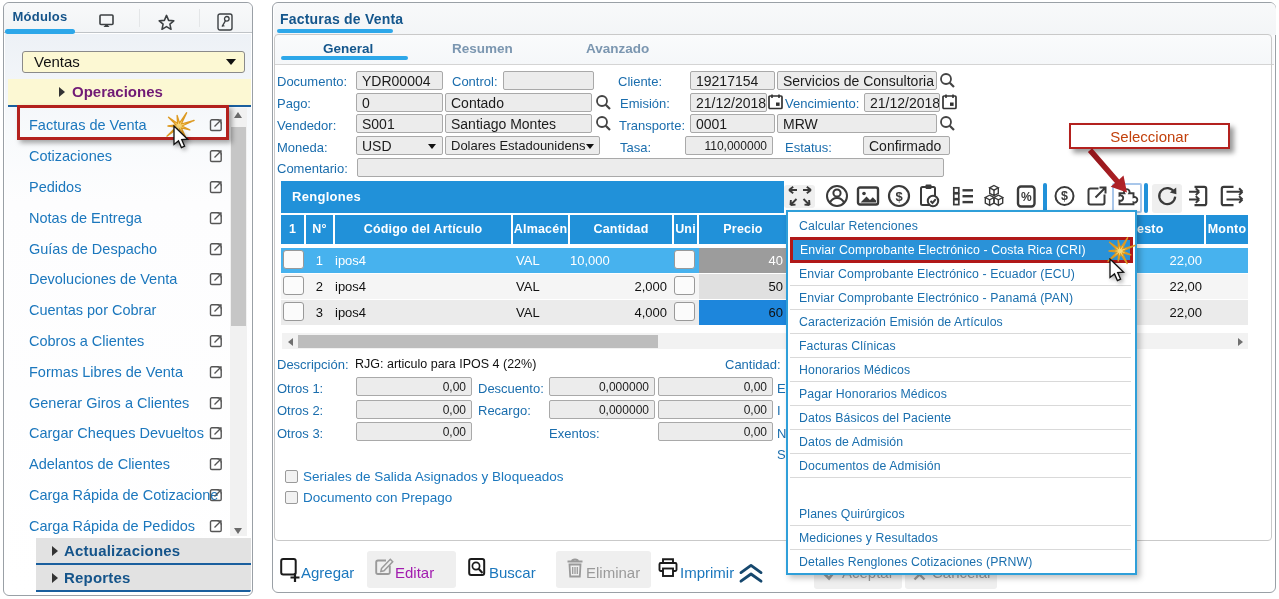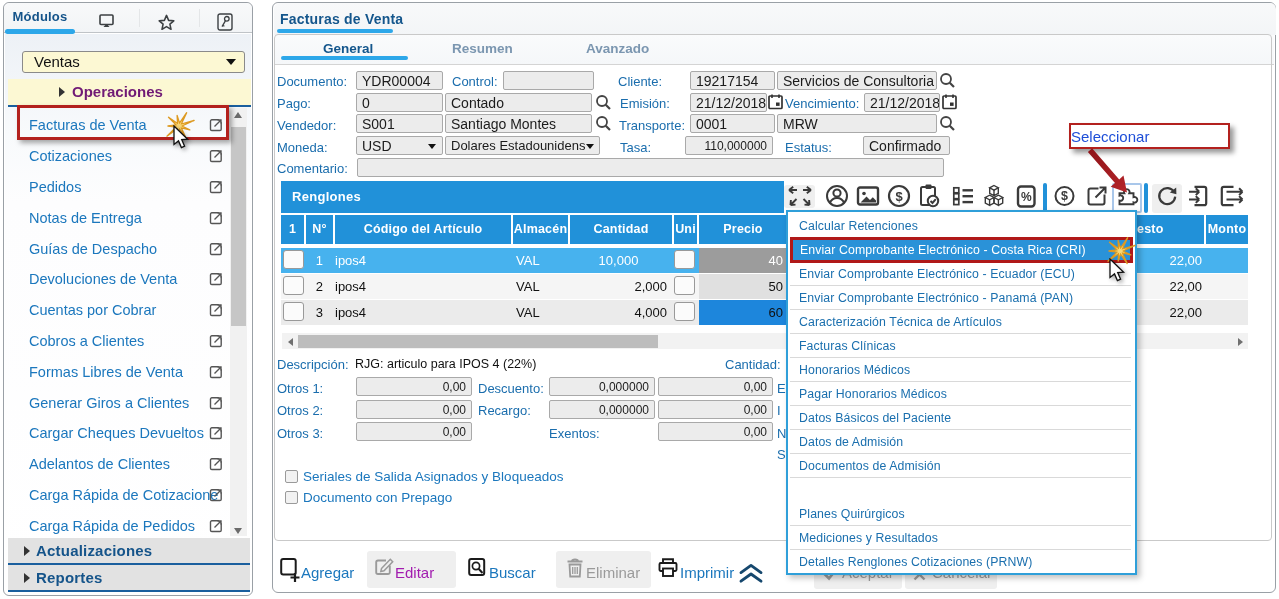--- a/index.html
+++ b/index.html
@@ -29,21 +29,21 @@
     border-bottom:2px solid #1a5f9e; font-size:15px; font-weight:bold; color:#701a75; line-height:26px;padding-left:32px; }
   #operaciones .tri { display:inline-block; width:0; height:0; border-top:5px solid transparent; border-bottom:5px solid transparent; border-left:6px solid #333; margin:0 7px 0 19px; }
   .mitem { position:absolute; left:0; width:225px; height:30px; font-size:14.5px; color:#1b77bd; line-height:30px; padding-left:24px; }
   .mitem svg { position:absolute; right:7px; top:8px; }
   
   #sbscroll { position:absolute; left:225px; top:74px; width:17px; height:428px; background:#f1f1f1; }
   #sbthumb { position:absolute; left:1px; top:19px; width:15px; height:199px; background:#c6c6c6; }
   .sbarr { position:absolute; left:4px; width:0; height:0; }
   #bottomcats { position:absolute; left:3px; top:504px; width:242px; }
   .bcat { position:relative; width:242px; height:27px; background:#e2e2e2; border-bottom:2px solid #1a5f9e;
-    font-size:15px; font-weight:bold; color:#15548a; line-height:26px; letter-spacing:0.2px; }
+    font-size:15px; font-weight:bold; color:#15548a; line-height:26px; letter-spacing:0.2px;margin-left:28px; }
   .bcat .tri { display:inline-block; width:0; height:0; border-top:5px solid transparent; border-bottom:5px solid transparent; border-left:6px solid #333; margin:0 6px 0 16px; }
 
   
   #redbox1 { position:absolute; left:13px; top:102px; width:212px; height:35px; border:3px solid #b3211e;
     background:transparent; box-shadow:3px 3px 5px rgba(0,0,0,0.35); }
 
   
   #main { position:absolute; left:272px; top:2px; width:1004px; height:591px;
     border:1px solid #9aa0a6; border-radius:6px; background:#fff; }
   #mainhead { position:absolute; left:1px; top:0; width:1002px; height:32px;
@@ -70,22 +70,22 @@
   
   #dropdown { z-index:40; position:absolute; left:786px; top:210px; width:351px; height:365px; background:#fff;
     border:2px solid #2f9fd9; box-shadow:3px 3px 6px rgba(0,0,0,0.25); }
   .ditem { position:absolute; left:2px; width:341px; height:24px; font-size:12.3px; color:#1a6fae;
     line-height:24px; padding-left:9px; border-bottom:1px solid #d9d9d9; white-space:nowrap; letter-spacing:0.1px; }
   #dredbox { position:absolute; left:2px; top:25px; width:343px; height:26px; border:3px solid #b01818;
     background:#2a92d8; color:#fff; font-size:12.3px; line-height:20px; padding-left:7px; white-space:nowrap; letter-spacing:0.1px; }
 
   
   #selbox { z-index:45; position:absolute; left:1069px; top:123px; width:161px; height:26px; background:#fff;
-    border:2px solid #b3211e; box-shadow:4px 4px 5px rgba(0,0,0,0.4); 
-    font-size:15px; color:#1d4ed8; line-height:23px; }
+    border:2px solid #b3211e; box-shadow:4px 4px 5px rgba(0,0,0,0.4); text-align:center;
+    font-size:15px; color:#c2410c; line-height:23px; }
 </style>
 </head>
 <body>
 
 <div id="sidebar">
   <div id="sbtabs">
     <div id="sbtab-modulos">Módulos</div>
     <div class="sbtab-sep" style="left:135px"></div>
     <div class="sbtab-sep" style="left:195px"></div>
 
@@ -263,21 +263,21 @@
 <div class="th" style="left:674px;width:23px">Uni</div>
 <div class="th" style="left:699px;width:88px">Precio</div>
 <div class="th" style="left:1135px;width:69px;text-align:left;padding-left:2px">esto</div>
 <div class="th" style="left:1206px;width:42px">Monto</div>
 
 <div class="row" style="left:281px;top:248px;width:506px;background:#47b2ee;color:#fff;">
   <div class="cbox" style="left:2px"></div>
   <div class="cell" style="left:25px;width:17px;text-align:right">1</div>
   <div class="cell" style="left:54px;">ipos4</div>
   <div class="cell" style="left:235px;">VAL</div>
-  <div class="cell" style="left:289px;width:97px;text-align:center">10,000</div>
+  <div class="cell" style="left:289px;width:97px;text-align:left">10,000</div>
   <div class="cbox" style="left:393px"></div>
   <div class="cell" style="left:418px;width:87px;background:#9c9c9c;color:#fff;text-align:right;padding-right:3px">40</div>
 </div>
 <div class="row" style="left:1135px;top:248px;width:113px;background:#47b2ee;color:#fff;">
   <div class="cell" style="left:0;width:67px;text-align:right">22,00</div>
 </div>
 
 <div class="row" style="left:281px;top:274px;width:506px;background:#f5f5f5;">
   <div class="cbox" style="left:2px"></div>
   <div class="cell" style="left:25px;width:17px;text-align:right">2</div>
@@ -465,21 +465,21 @@
 <div class="btn-gray" style="left:905px;top:561px;width:92px;height:28px;"></div>
 <svg class="abs" style="left:913px;top:568px" width="13" height="13" viewBox="0 0 13 13">
   <path d="M1.5 1.5 L11.5 11.5 M11.5 1.5 L1.5 11.5" fill="none" stroke="#9a9a9a" stroke-width="2.4"></path>
 </svg>
 <div class="btn-label" style="left:932px;top:564px;color:#9a9a9a">Cancelar</div>
 
 <div id="dropdown">
   <div class="ditem" style="top:2px">Calcular Retenciones</div>
   <div class="ditem" style="top:50px">Enviar Comprobante Electrónico - Ecuador (ECU)</div>
   <div class="ditem" style="top:74px">Enviar Comprobante Electrónico - Panamá (PAN)</div>
-  <div class="ditem" style="top:98px">Caracterización Técnica de Artículos</div>
+  <div class="ditem" style="top:98px">Caracterización Emisión de Artículos</div>
   <div class="ditem" style="top:122px">Facturas Clínicas</div>
   <div class="ditem" style="top:146px">Honorarios Médicos</div>
   <div class="ditem" style="top:170px">Pagar Honorarios Médicos</div>
   <div class="ditem" style="top:194px">Datos Básicos del Paciente</div>
   <div class="ditem" style="top:218px">Datos de Admisión</div>
   <div class="ditem" style="top:242px">Documentos de Admisión</div>
   <div class="ditem" style="top:290px">Planes Quirúrgicos</div>
   <div class="ditem" style="top:314px">Mediciones y Resultados</div>
   <div class="ditem" style="top:338px; border-bottom:none;">Detalles Renglones Cotizaciones (PRNW)</div>
   <div id="dredbox">Enviar Comprobante Electrónico - Costa Rica (CRI)</div>

